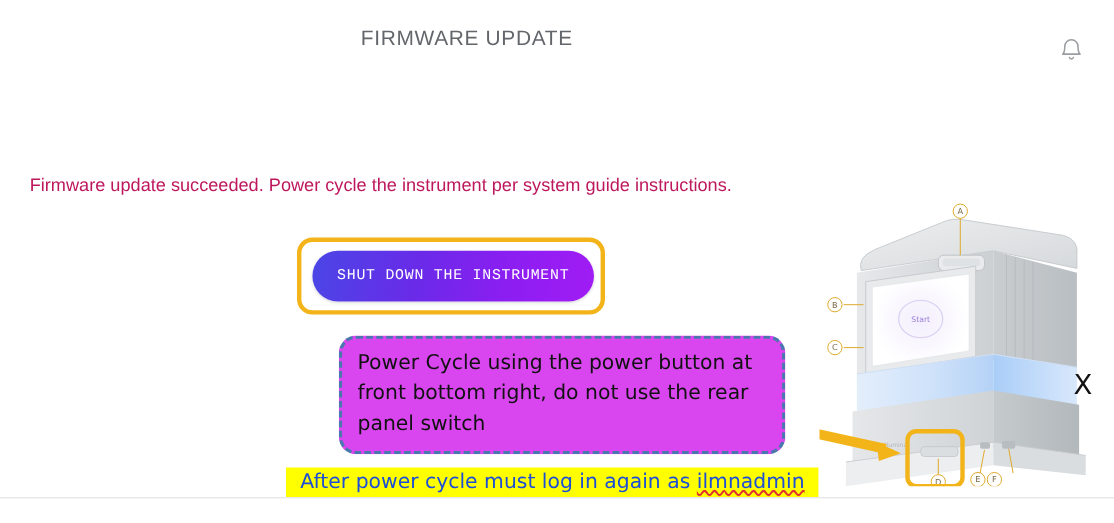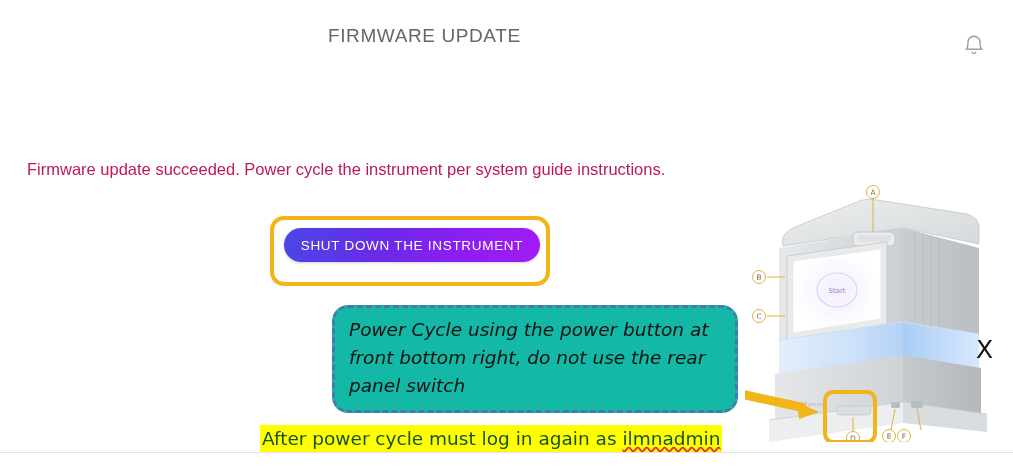--- a/index.html
+++ b/index.html
@@ -63,69 +63,68 @@
     border: 4px solid #f2b418;
     border-radius: 14px;
     box-sizing: border-box;
     pointer-events: none;
   }
   #shutdown-button {
     position: absolute;
     left: 284px;
     top: 228px;
     width: 256px;
-    height: 34px;
+    height: 46px;
     border: none;
     border-radius: 23px;
     background: linear-gradient(100deg, #4a46e6 0%, #6a2ae8 38%, #8b1ef1 68%, #a11cf5 100%);
     color: #ffffff;
-    font-family: Liberation Sans, sans-serif;
+    font-family: Liberation Mono, monospace;
     font-size: 13.5px;
     letter-spacing: 0.7px;
     font-weight: 500;
     cursor: pointer;
     box-shadow: 0 1px 3px rgba(0,0,0,0.18);
   }
 
   
   #callout-box {
     position: absolute;
-    left: 332px;
+    left: 308px;
     top: 305px;
     width: 406px;
     height: 108px;
     box-sizing: border-box;
     border: 3px dashed #4a77ad;
     border-radius: 16px;
-    background: #14b8a6;
-    font-style: italic;
+    background: #d946ef;
   }
   #callout-text {
     position: absolute;
     left: 14px;
     top: 8px;
     width: 380px;
     font-size: 18.5px;
     line-height: 28px;
     color: #111111;
     font-family: "DejaVu Sans", sans-serif;
   }
 
   
   #login-note {
     position: absolute;
     left: 260px;
     top: 425px;
     font-size: 18.5px;
     line-height: 25px;
-    color: #14532d;
+    color: #1d4ed8;
     background: #ffff00;
     font-family: "DejaVu Sans", sans-serif;
     white-space: nowrap;
-    padding: 1px 2px;
+    padding: 1px 13px;
   }
   #login-note .misspelled {
     text-decoration: underline wavy #e03030;
     text-decoration-skip-ink: none;
   }
 
   
   #footer-divider {
     position: absolute;
     left: 0;

